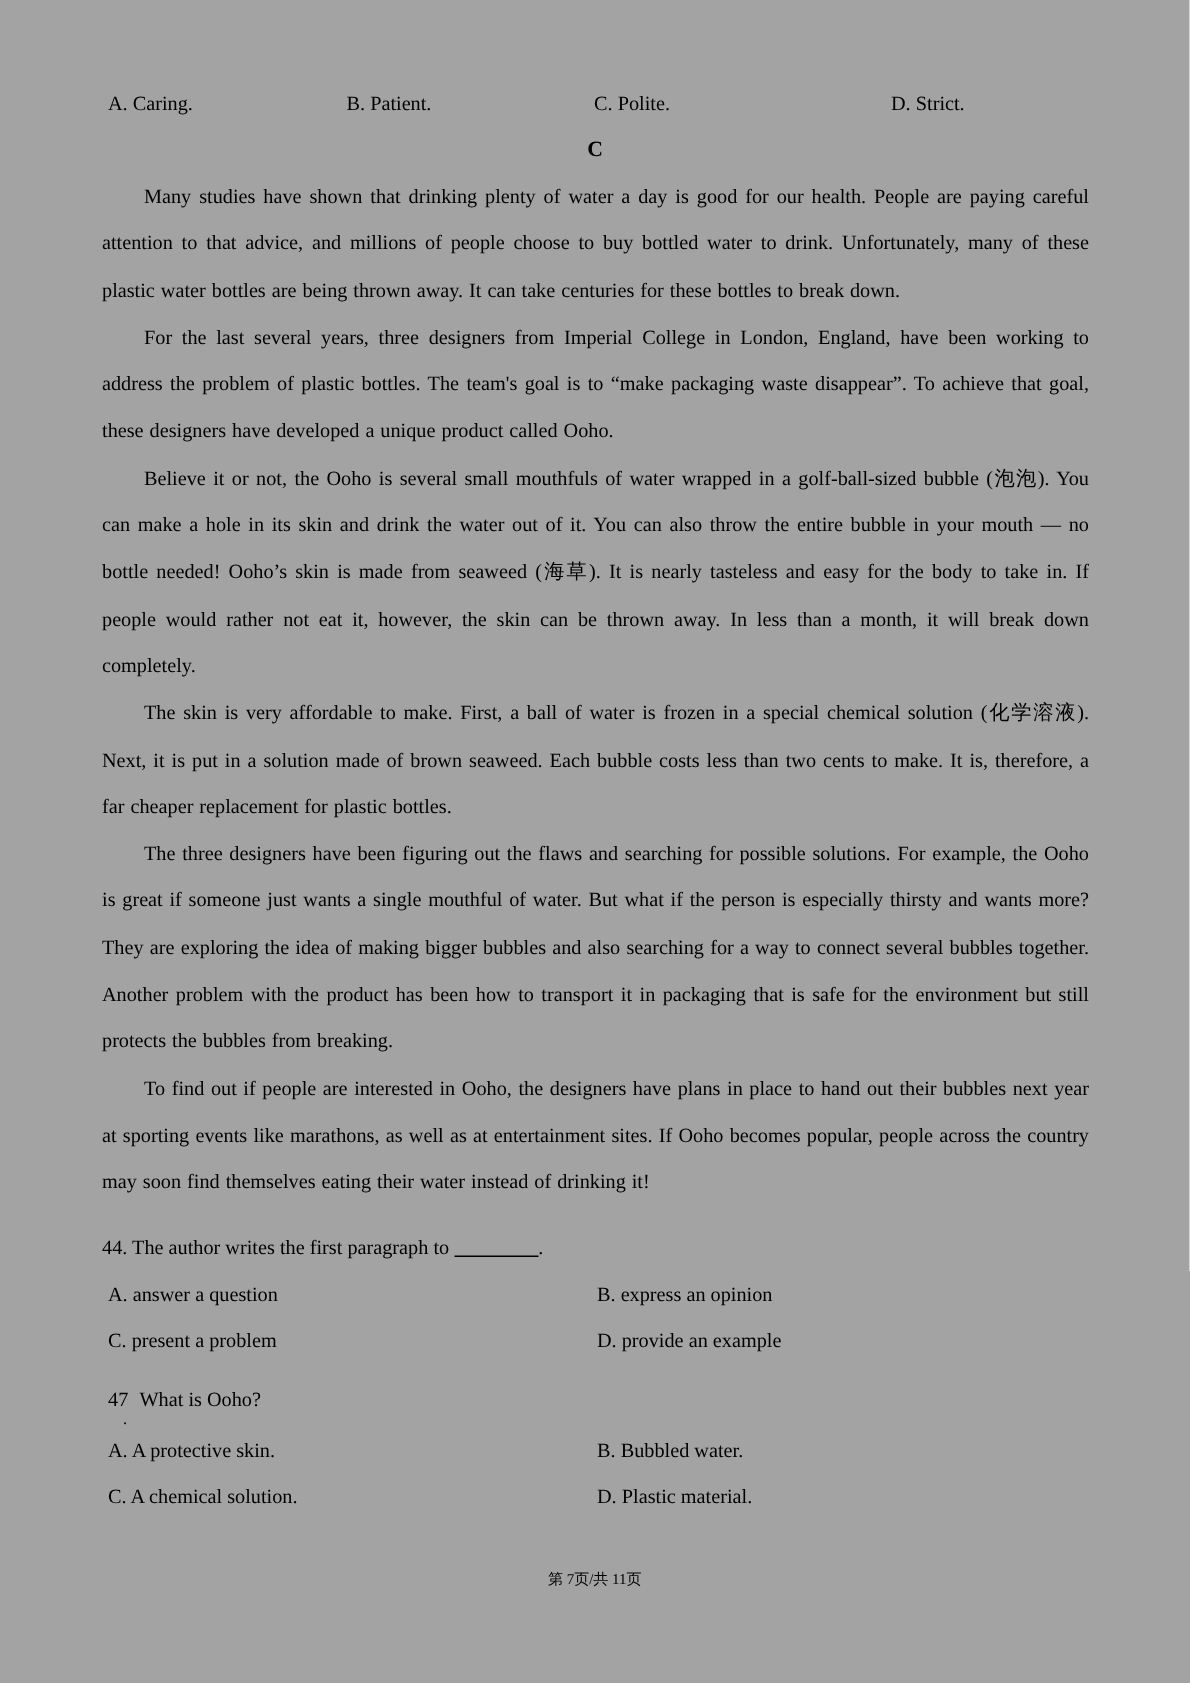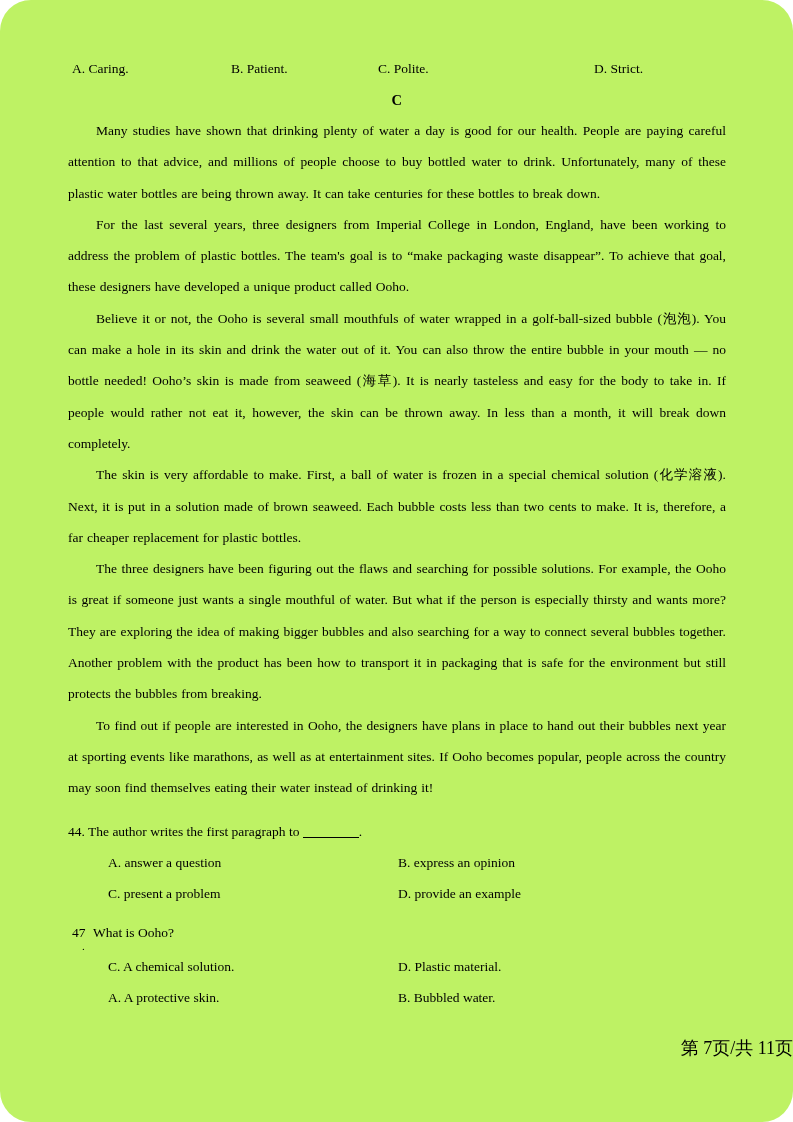--- a/index.html
+++ b/index.html
@@ -9,23 +9,22 @@
   }
   body {
     font-family: "Liberation Serif", serif;
     color: #000000;
   }
   .page {
     position: relative;
     width: 793px;
     height: 1122px;
     margin: 0 auto;
-    background: #bef264;
+    background: #a3a3a3;
     overflow: hidden;
-    border-radius: 31px;
   }
   .content {
     position: absolute;
     left: 68px;
     top: 56px;
     width: 658px;
   }
 
   
   .opt-row-top {
@@ -33,21 +32,21 @@
     height: 26px;
     font-size: 13.5px;
     line-height: 26px;
   }
   .opt-row-top span {
     position: absolute;
     white-space: nowrap;
   }
   .opt-a { left: 4px; }
   .opt-b { left: 163px; text-align: center; }
-  .opt-c { left: 310px; }
+  .opt-c { left: 328px; }
   .opt-d { left: 490px; margin-left: 36px; }
 
   .section-letter {
     text-align: center;
     font-size: 14.5px;
     font-weight: bold;
     margin: 10px 0 6px 0;
     letter-spacing: 0.5px;
   }
 
@@ -81,21 +80,20 @@
     line-height: 31px;
   }
   .opt-grid .row {
     position: relative;
     height: 31px;
   }
   .opt-grid .c1 {
     position: absolute;
     left: 4px;
     white-space: nowrap;
-    margin-left: 36px;
   }
   .opt-grid .c2 {
     position: absolute;
     left: 330px;
     white-space: nowrap;
   }
 
   .q25 {
     position: relative;
     font-size: 13.5px;
@@ -119,22 +117,22 @@
     left: 25px;
     top: 0;
   }
   .spacer-6 { height: 6px; }
 
   .footer {
     position: absolute;
     left: 0;
     right: 0;
     bottom: 62px;
-    text-align: right;
-    font-size: 18px;
+    text-align: center;
+    font-size: 10px;
     font-family: "Liberation Serif", serif;
   }
 </style>
 </head>
 <body>
 
 <div class="page">
   <div class="content">
 
     <div class="opt-row-top">
@@ -174,25 +172,25 @@
     </div>
 
     <div class="q25">
       <span class="num">47</span>
       <span class="dot">.</span>
       <span class="stem">What is Ooho?</span>
     </div>
 
     <div class="opt-grid">
       <div class="row">
+        <span class="c1">A. A protective skin.</span>
+        <span class="c2">B. Bubbled water.</span>
+      </div>
+      <div class="row">
         <span class="c1">C. A chemical solution.</span>
         <span class="c2">D. Plastic material.</span>
-      </div>
-      <div class="row">
-        <span class="c1">A. A protective skin.</span>
-        <span class="c2">B. Bubbled water.</span>
       </div>
     </div>
 
   </div>
 
   <div class="footer">第 7页/共 11页</div>
 </div>
 
 </body></html>

